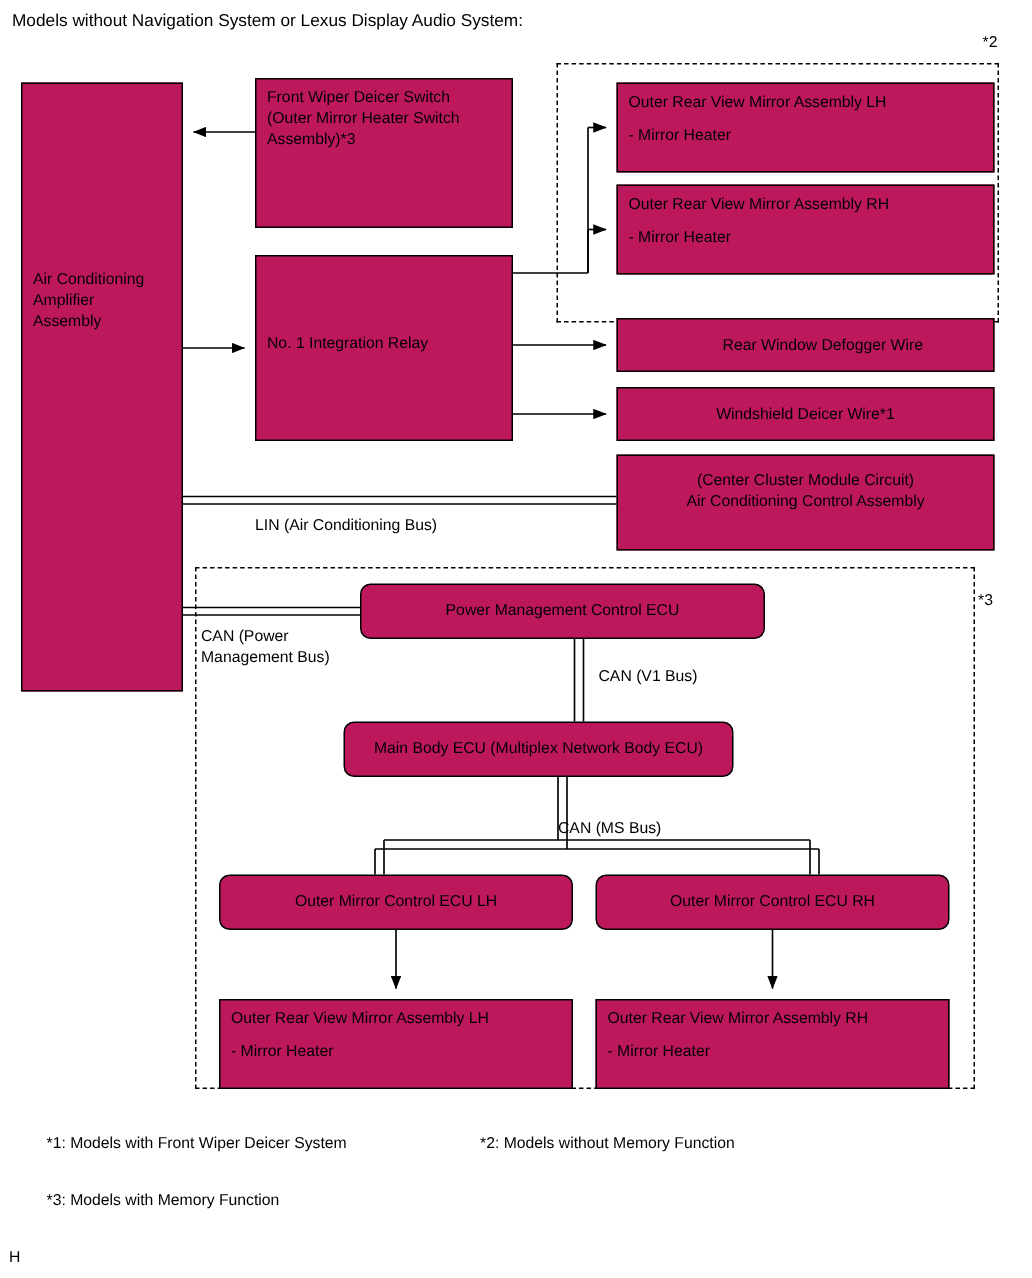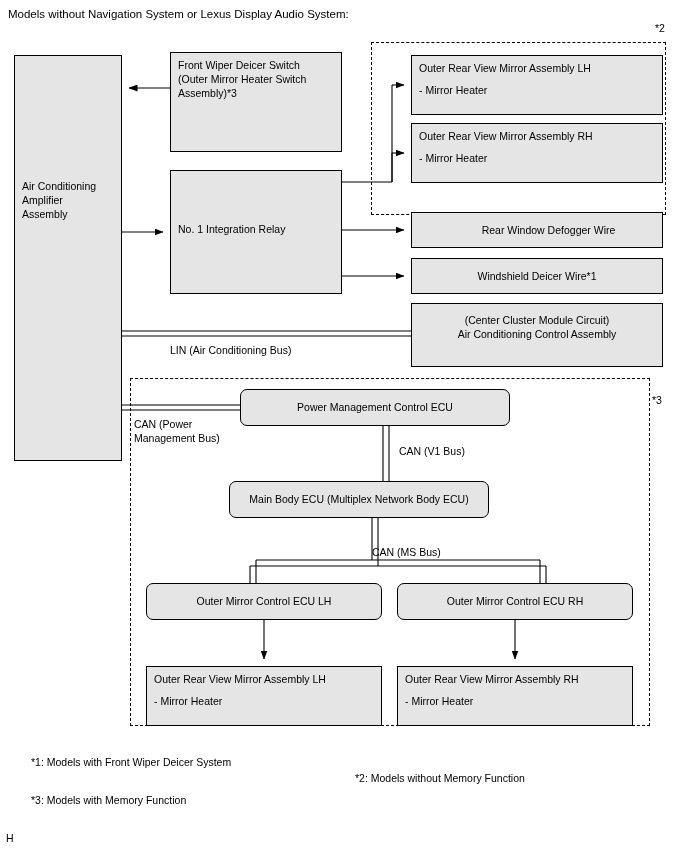--- a/index.html
+++ b/index.html
@@ -22,21 +22,21 @@
     height: 852px;
   }
   .abs { position: absolute; }
   .title {
     left: 8px; top: 8px;
     font-size: 11.5px;
     white-space: nowrap;
   }
   .box {
     border: 1px solid #000;
-    background: #e5e5e5;
+    background: #be185d;
     box-sizing: border-box;
     font-size: 10.5px;
     line-height: 1.35;
   }
   .box .lines {
     padding: 5px 7px;
   }
   .box.center {
     display: flex;
     align-items: center;
@@ -166,21 +166,21 @@
     </div>
   </div>
 
   <div class="abs lbl" style="left:170px; top:344px;">LIN (Air Conditioning Bus)</div>
   <div class="abs lbl" style="left:134px; top:418px;">CAN (Power</div>
   <div class="abs lbl" style="left:134px; top:432px;">Management Bus)</div>
   <div class="abs lbl" style="left:399px; top:445px;">CAN (V1 Bus)</div>
   <div class="abs lbl" style="left:336px; top:546px;margin-left:36px;">CAN (MS Bus)</div>
 
   <div class="abs footnote" style="left:31px; top:756px;">*1: Models with Front Wiper Deicer System</div>
-  <div class="abs footnote" style="left:355px; top:756px;margin-top:16px;">*2: Models without Memory Function</div>
+  <div class="abs footnote" style="left:320px; top:756px;">*2: Models without Memory Function</div>
   <div class="abs footnote" style="left:31px; top:794px;">*3: Models with Memory Function</div>
 
   <div class="abs bottomletter">H</div>
 
   <svg class="overlay" xmlns="http://www.w3.org/2000/svg">
     <defs>
       <marker id="arrow" markerWidth="9" markerHeight="7" refX="8.5" refY="3.5" orient="auto" markerUnits="userSpaceOnUse">
         <polygon points="0,0 9,3.5 0,7" fill="#000"></polygon>
       </marker>
     </defs>

